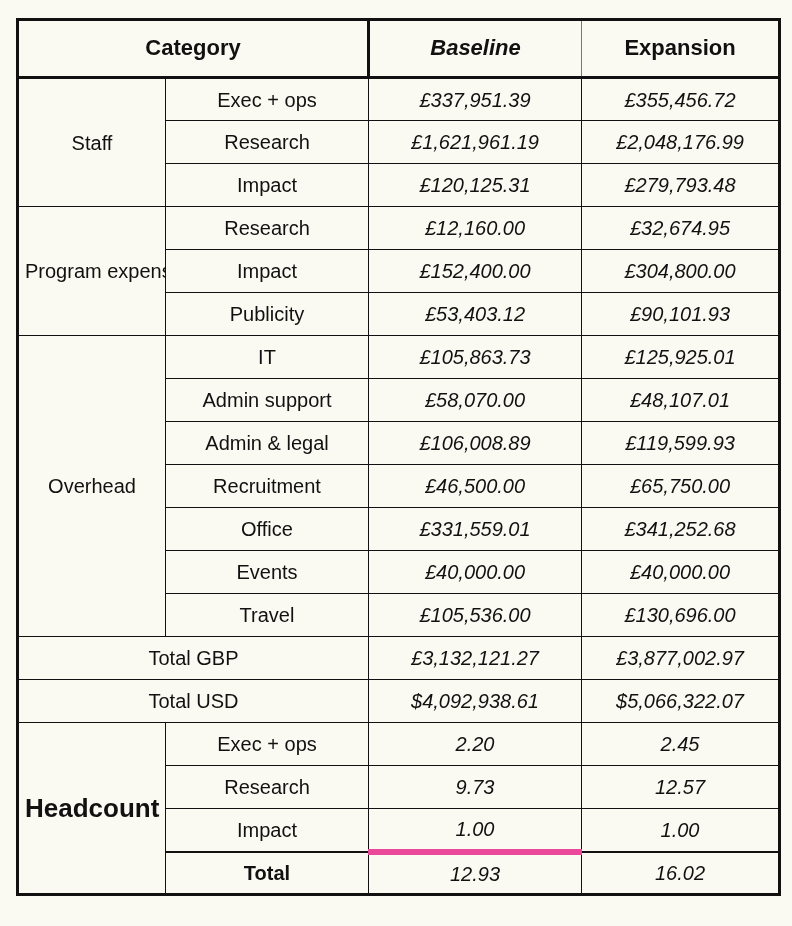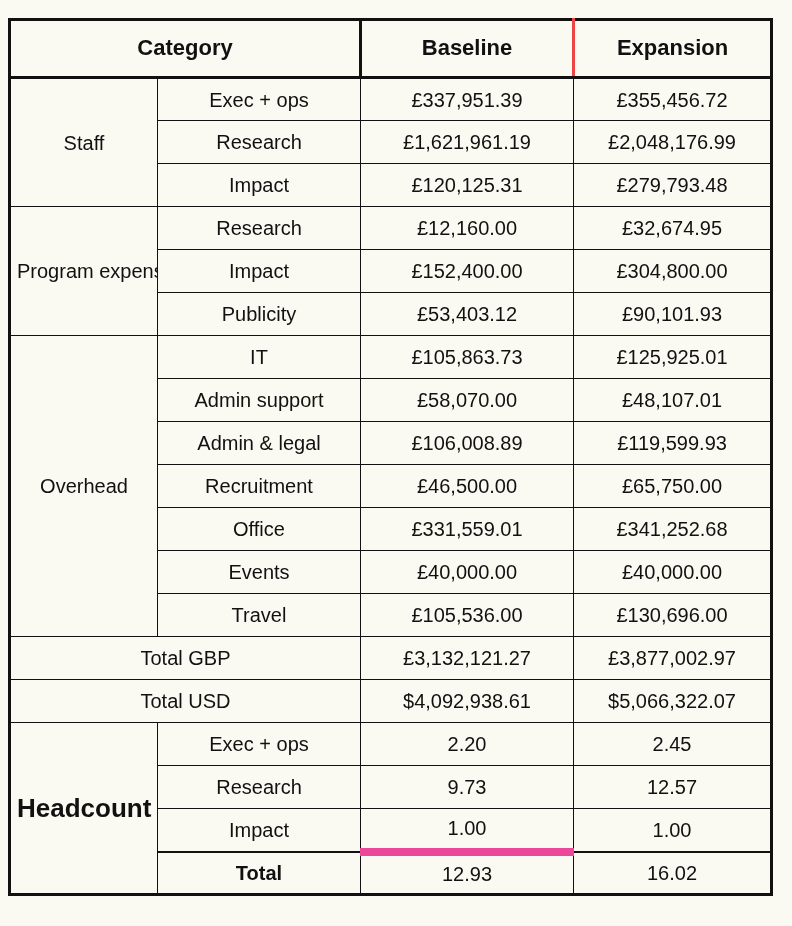--- a/index.html
+++ b/index.html
@@ -10,21 +10,21 @@
   body {
     width: 792px;
     height: 926px;
     font-family: "Liberation Sans", sans-serif;
     color: #111111;
     overflow: hidden;
   }
 
   #budget-table-wrap {
     position: absolute;
-    left: 8px;
+    left: 16px;
     top: 18px;
     width: 680px;
   }
 
   table.budget {
     border-collapse: collapse;
     table-layout: fixed;
     width: 762px;
     background: #fbfaf2;
   }
@@ -56,21 +56,21 @@
   table.budget { border: 3px solid #111111; }
 
   
   tr.header-row th {
     font-weight: bold;
     font-size: 22px;
     height: 58px;
     border-bottom: 3px solid #111111;
   }
   tr.header-row th.hdr-category { border-right: 3px solid #111111; }
-  tr.header-row th.hdr-baseline { border-right: 3px solid #ef4444; }
+  tr.header-row th.hdr-baseline { border-right: 1px solid #ef4444; font-style: italic; }
 
   
   td.sub-cell,
   td.span-label,
   td.group-label.no-sub {
     border-right: 3px solid #111111;
   }
 
   
   td.group-label {
@@ -84,21 +84,21 @@
   .rule-top-heavy > th { border-top: 3px solid #111111; margin-top: 48px; }
   .rule-top-med > td,
   .rule-top-med > th { border-top: 2px solid #111111; }
 
   
   td.span-label {
     font-weight: bold;
     font-size: 21px;
   }
 
-  td.num { font-size: 20px; }
+  td.num { font-size: 20px; font-style: italic; }
   td.sub-cell.bold { font-weight: bold; }
 </style>
 </head>
 <body>
 
 <div id="budget-table-wrap">
   <table class="budget">
     <colgroup>
       <col class="c-group">
       <col class="c-sub">
@@ -207,19 +207,19 @@
         <td class="num">9.73</td>
         <td class="num">12.57</td>
       </tr>
       <tr>
         <td class="sub-cell">Impact</td>
         <td class="num">1.00</td>
         <td class="num">1.00</td>
       </tr>
       <tr>
         <td class="sub-cell bold" style="border-top:2px solid #111111;">Total</td>
-        <td class="num" style="border-top:8px solid #ec4899;">12.93</td>
+        <td class="num" style="border-top:6px solid #ec4899;">12.93</td>
         <td class="num" style="border-top:2px solid #111111;">16.02</td>
       </tr>
 
     </tbody>
   </table>
 </div>
 
 </body></html>

